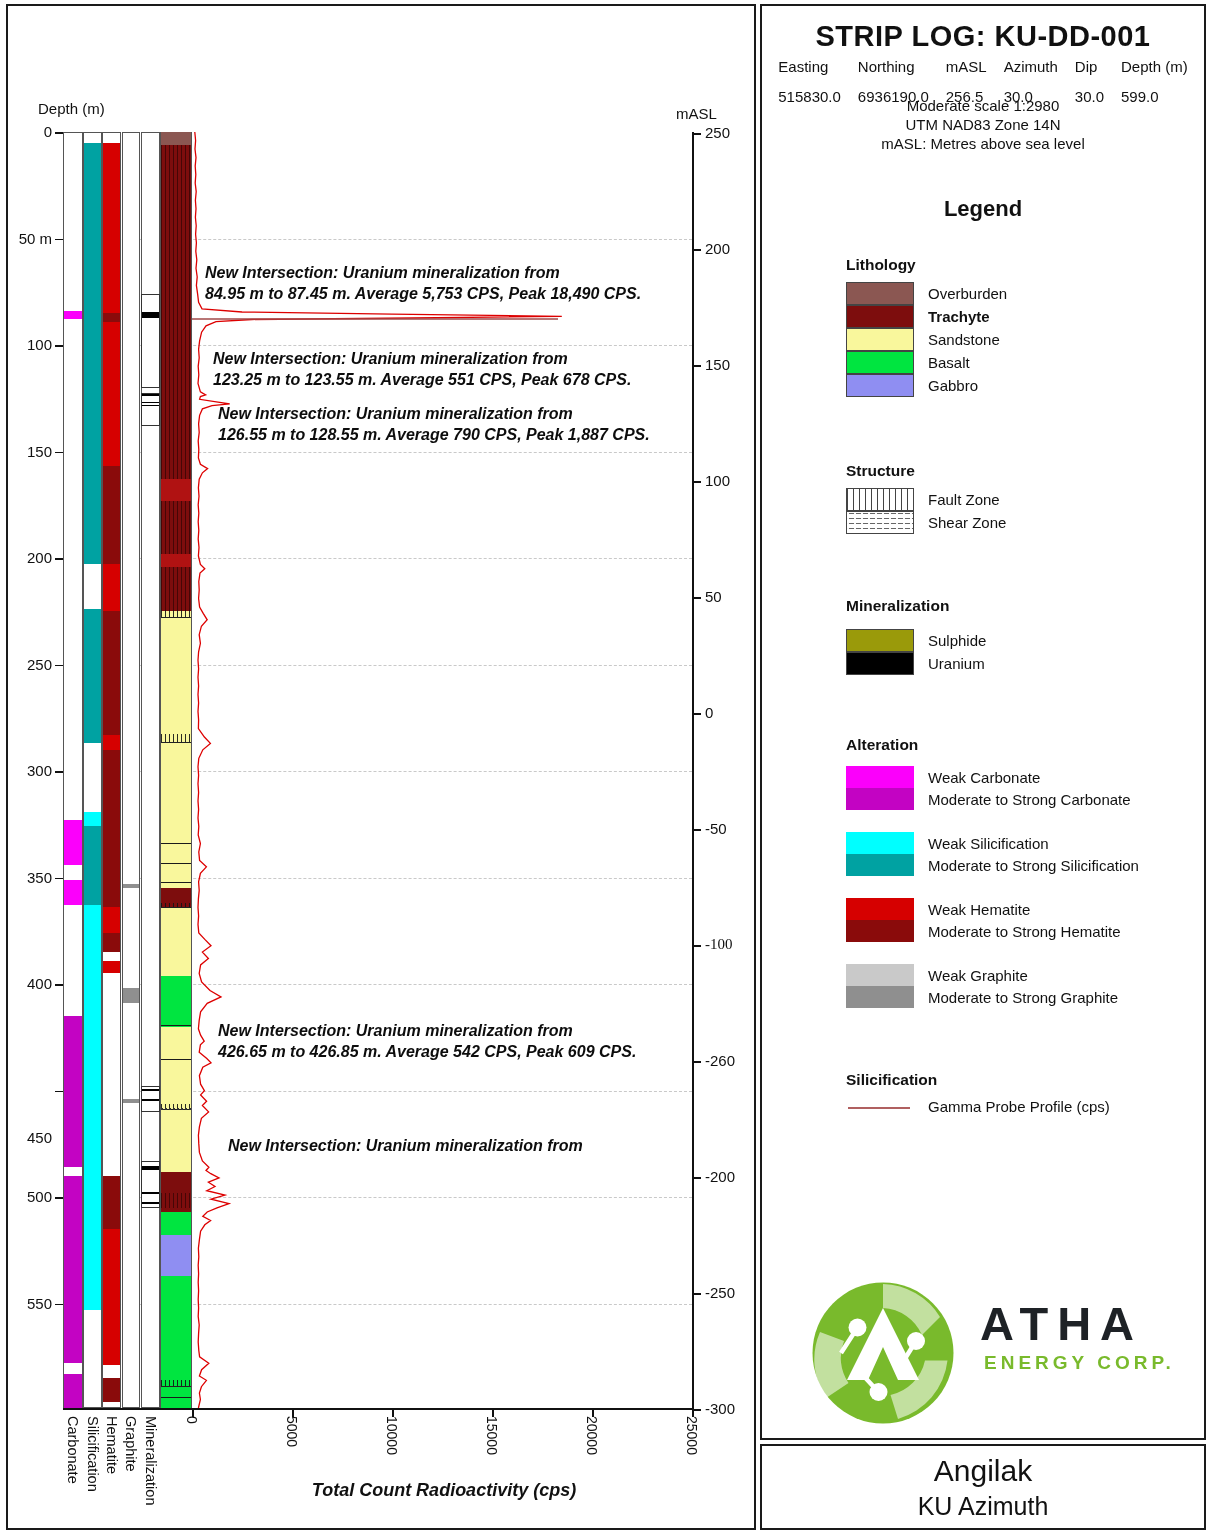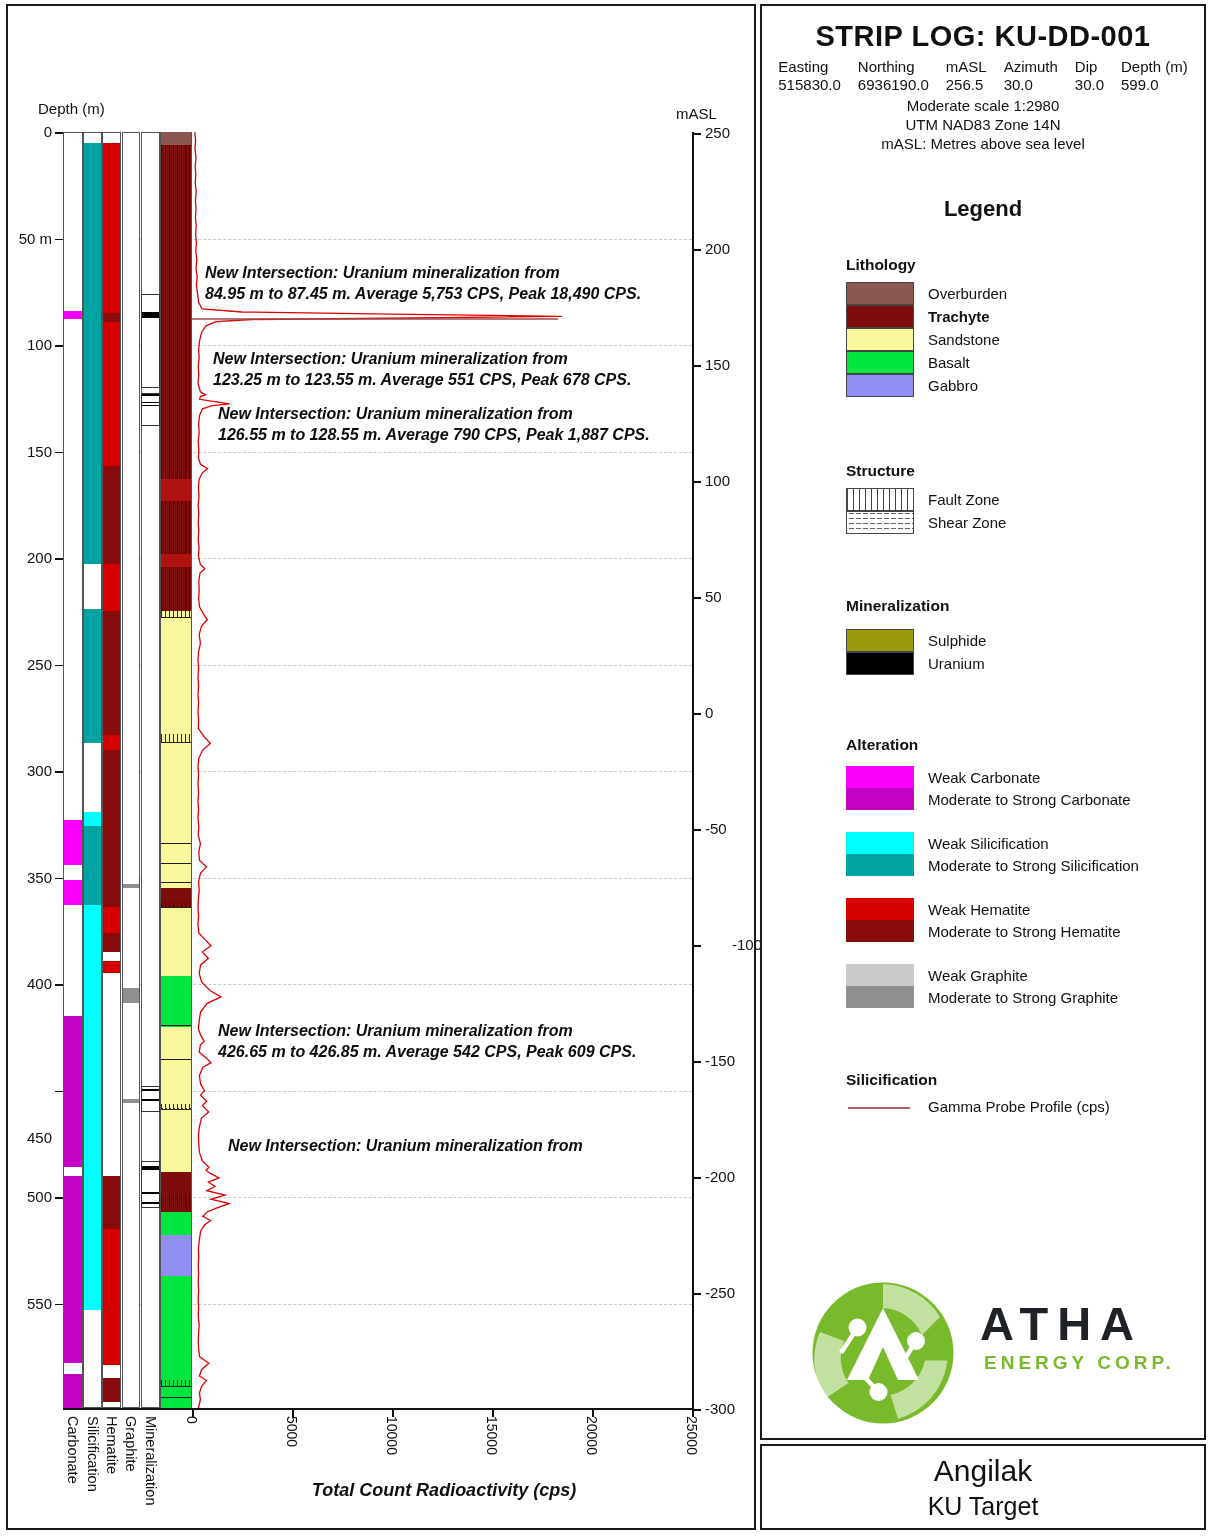--- a/index.html
+++ b/index.html
@@ -21,21 +21,21 @@
   .dlabel{position:absolute;width:44px;text-align:right;font-size:15px;color:#111;}
   .mlabel{position:absolute;font-size:15px;color:#111;}
   .rot{position:absolute;font-size:14px;color:#111;transform:rotate(90deg);transform-origin:0 0;white-space:nowrap;}
   .colrot{font-size:14.5px;}
   .xtitle{position:absolute;left:192px;top:1478px;width:500px;text-align:center;
           font-size:18px;font-weight:bold;font-style:italic;}
   .annot{position:absolute;font-size:16px;font-weight:bold;font-style:italic;line-height:21px;white-space:nowrap;color:#0d0d0d;}
   .title{position:absolute;left:760px;top:20px;width:446px;text-align:center;font-size:29px;font-weight:bold;letter-spacing:.5px;}
   .meta{position:absolute;left:760px;top:58px;width:446px;display:flex;justify-content:center;gap:17px;font-size:15px;}
   .meta .mc{text-align:left;}
-  .meta .mv{margin-top:1px;}
+  .meta .mv{margin-top:13px;}
   .notes{position:absolute;left:760px;top:96px;width:446px;text-align:center;font-size:15px;line-height:19px;}
   .legend-title{position:absolute;left:760px;top:196px;width:446px;text-align:center;font-size:22px;font-weight:bold;}
   .lsec-h{position:absolute;left:846px;font-size:15.5px;font-weight:bold;}
   .swatch{position:absolute;left:846px;width:68px;box-sizing:border-box;border:1px solid #444;}
   .swatch.nob{border:none;}
   .llabel{position:absolute;left:928px;font-size:15px;white-space:nowrap;}
   .pat-fault{background-color:#fff;background-image:repeating-linear-gradient(90deg,#444 0 1px,transparent 1px 6px);}
   .pat-shear{background-color:#fff;background-image:repeating-linear-gradient(90deg,rgba(255,255,255,.95) 0 2px,transparent 2px 7px),repeating-linear-gradient(0deg,transparent 0 4px,#666 4px 5px);}
   .legline{position:absolute;left:848px;width:62px;height:2px;}
   .logo-wrap{position:absolute;left:808px;top:1278px;width:370px;height:150px;}
@@ -182,23 +182,23 @@
       <div class="mlabel" style="left: 705px; top: 356px; position: absolute;">150</div>
       <div class="tick" style="left: 692px; top: 481px; width: 9px; height: 1.5px; position: absolute;"></div>
       <div class="mlabel" style="left: 705px; top: 472px; position: absolute;">100</div>
       <div class="tick" style="left: 692px; top: 597px; width: 9px; height: 1.5px; position: absolute;"></div>
       <div class="mlabel" style="left: 705px; top: 588px; position: absolute;">50</div>
       <div class="tick" style="left: 692px; top: 713px; width: 9px; height: 1.5px; position: absolute;"></div>
       <div class="mlabel" style="left: 705px; top: 704px; position: absolute;">0</div>
       <div class="tick" style="left: 692px; top: 829px; width: 9px; height: 1.5px; position: absolute;"></div>
       <div class="mlabel" style="left: 705px; top: 820px; position: absolute;">-50</div>
       <div class="tick" style="left: 692px; top: 945px; width: 9px; height: 1.5px; position: absolute;"></div>
-      <div class="mlabel" style="left: 732px; top: 936px; position: absolute;">-100</div>
+      <div class="mlabel" style="left: 705px; top: 936px; position: absolute; font-family: Liberation Serif, serif;">-100</div>
       <div class="tick" style="left: 692px; top: 1061px; width: 9px; height: 1.5px; position: absolute;"></div>
-      <div class="mlabel" style="left: 705px; top: 1052px; position: absolute;">-150</div>
+      <div class="mlabel" style="left: 705px; top: 1052px; position: absolute;">-260</div>
       <div class="tick" style="left: 692px; top: 1177px; width: 9px; height: 1.5px; position: absolute;"></div>
       <div class="mlabel" style="left: 705px; top: 1168px; position: absolute;">-200</div>
       <div class="tick" style="left: 692px; top: 1293px; width: 9px; height: 1.5px; position: absolute;"></div>
       <div class="mlabel" style="left: 705px; top: 1284px; position: absolute;">-250</div>
       <div class="tick" style="left: 692px; top: 1409px; width: 9px; height: 1.5px; position: absolute;"></div>
       <div class="mlabel" style="left: 705px; top: 1400px; position: absolute;">-300</div>
       <div class="tick" style="left: 192px; top: 1408px; width: 1.5px; height: 9px; position: absolute;"></div>
       <div class="rot" style="left: 200px; top: 1416px; position: absolute;">0</div>
       <div class="tick" style="left: 292px; top: 1408px; width: 1.5px; height: 9px; position: absolute;"></div>
       <div class="rot" style="left: 300px; top: 1416px; position: absolute;">5000</div>
@@ -325,14 +325,14 @@
       <circle cx="72" cy="42" r="6" fill="#ffffff"></circle>
       <circle cx="47" cy="76" r="6" fill="#ffffff"></circle>
       <path d="M33 33 L22 50 M72 42 L62 58 M47 76 L34 62" stroke="#ffffff" stroke-width="3" fill="none"></path>
     </svg>
     <div class="logo-name">ATHA</div>
     <div class="logo-sub">ENERGY CORP.</div>
   </div>
 
   <div class="panel" style="left:760px;top:1444px;width:442px;height:82px;"></div>
   <div class="proj">Angilak</div>
-  <div class="target">KU Target</div>
+  <div class="target">KU Azimuth</div>
 </div>
 
 </body></html>

